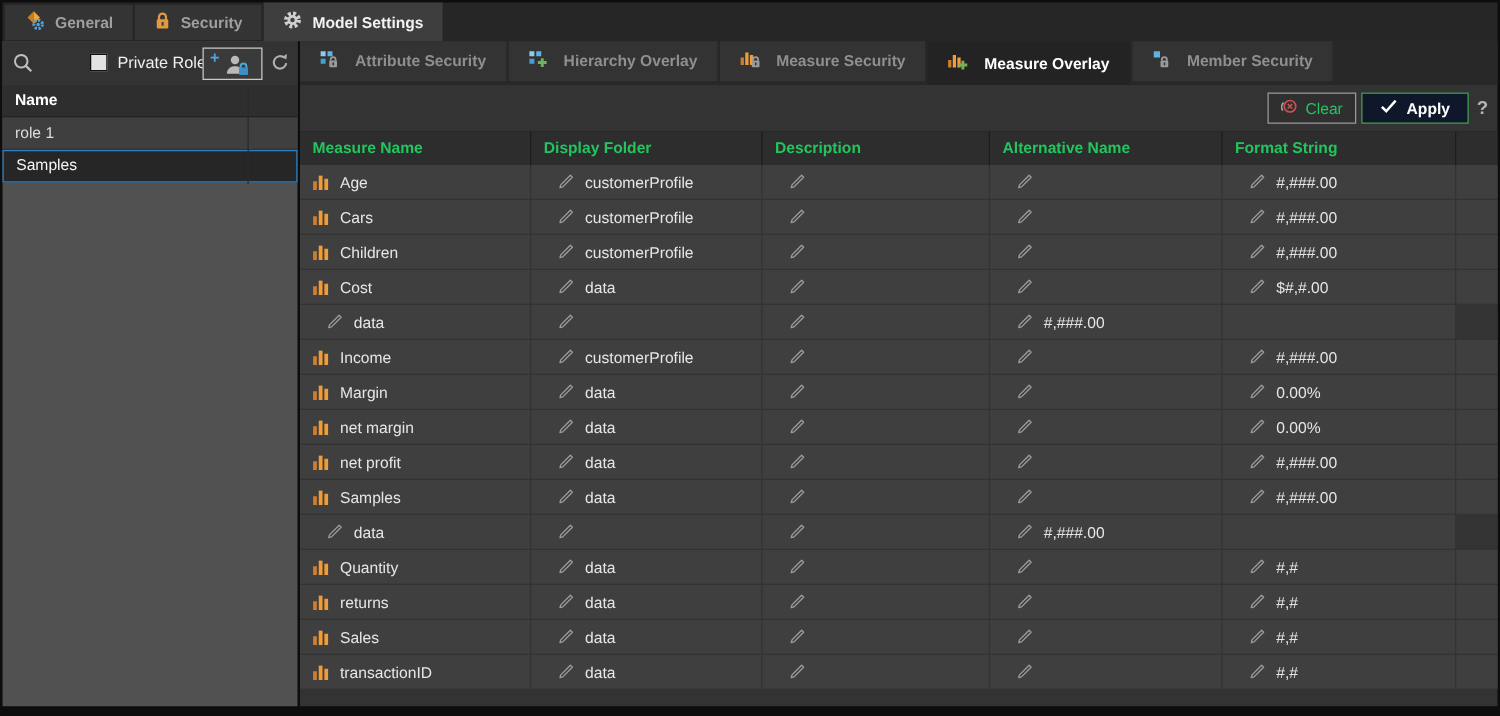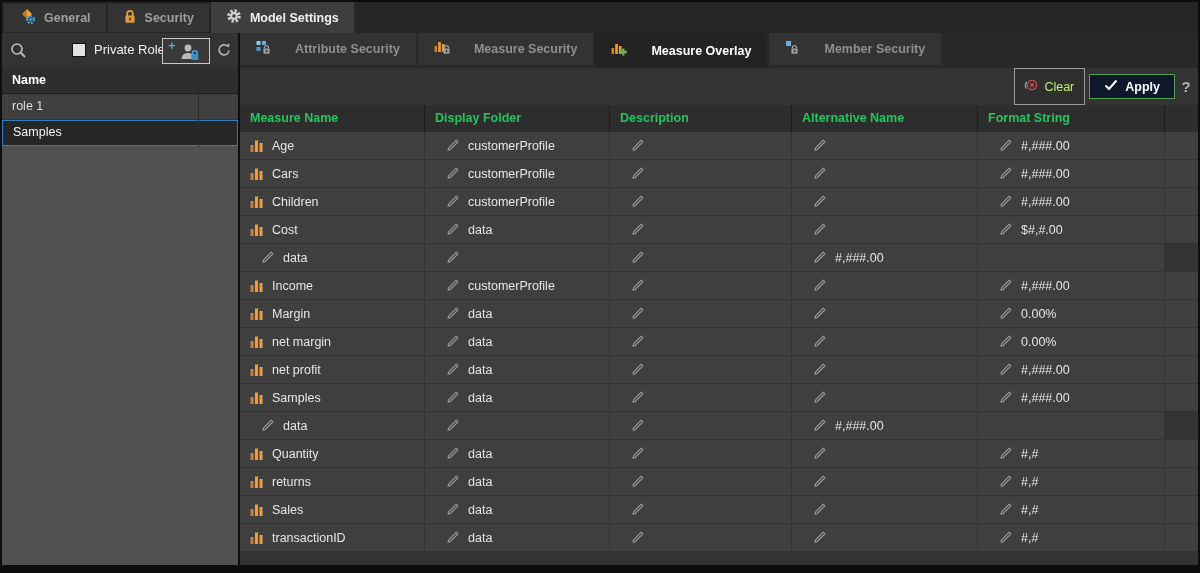--- a/index.html
+++ b/index.html
@@ -27,26 +27,26 @@
   .refresh-btn{position:absolute;left:213px;top:8px;cursor:pointer;}
   .list-header{height:26px;line-height:25px;background:#2e2e2e;border-bottom:1px solid #1f1f1f;color:#ffffff;
                font-size:12.5px;font-weight:700;padding-left:10px;}
   .role-row{height:26px;line-height:25px;background:#3f3f3f;border-bottom:1px solid #333;color:#dcdcdc;
             font-size:12.5px;padding-left:10px;cursor:pointer;position:relative;}
   .role-row.selected{background:#262626;border:1px solid #2d7fc1;color:#f5f5f5;line-height:23px;}
   .list-divider{position:absolute;left:196px;top:35px;width:1px;height:79px;background:#2a2a2a;}
   
   .right-panel{position:absolute;left:240px;top:33px;width:958px;height:532px;background:#333333;}
   .model-strip{height:35px;background:#282828;display:flex;align-items:flex-start;}
-  .model-tab{display:flex;align-items:center;gap:23px;padding:0 16px;height:32px;background:#333333;
+  .model-tab{display:flex;align-items:center;gap:12px;padding:0 16px;height:32px;background:#333333;
              color:#8f8f8f;font-size:12.5px;font-weight:700;margin-right:2px;cursor:default;}
   .model-tab.active{background:#232323;color:#ffffff;height:35px;}
   .actions-row{height:37px;position:relative;display:flex;justify-content:flex-end;align-items:center;gap:4px;padding:0 5px 0 0;}
-  .clear-btn{display:flex;align-items:center;gap:5px;height:37px;padding:0 10px 0 7px;background:#2f2f2f;
-             border:1px solid #9b9b9b;color:#bef264;font-size:12.5px;cursor:pointer;}
+  .clear-btn{display:flex;align-items:center;gap:5px;height:25px;padding:0 10px 0 7px;background:#2f2f2f;
+             border:1px solid #9b9b9b;color:#22c55e;font-size:12.5px;cursor:pointer;}
   .apply-btn{display:flex;align-items:center;gap:7px;height:25px;padding:0 14px;background:#0f172a;
              border:1px solid #4da150;color:#ffffff;font-size:12.5px;font-weight:700;cursor:pointer;}
   .help-btn{width:14px;text-align:center;color:#b5b5b5;font-size:15px;font-weight:700;cursor:pointer;}
   
   .grid-header{display:grid;grid-template-columns:184px 184px 181px 185px 186px auto;gap:1px;background:#1c1c1c;height:27px;}
   .grid-header .hcell{background:#2d2d2d;color:#22c55e;font-size:12.5px;font-weight:700;line-height:27px;padding-left:10px;}
   .grid-body{background:#333333;}
   .trow{display:grid;grid-template-columns:184px 184px 181px 185px 186px auto;gap:1px;background:#333333;height:27px;margin-bottom:1px;cursor:pointer;}
   .cell{background:#3f3f3f;display:flex;align-items:center;color:#e6e6e6;font-size:12.5px;}
   .c-measure{padding-left:10px;gap:9px;}
@@ -135,20 +135,31 @@
           <svg width="16" height="15" viewBox="0 0 16 15">
             <rect x="0.5" y="1" width="4" height="4" fill="#8ecbef"></rect>
             <rect x="0.5" y="7" width="4" height="4" fill="#459fd6"></rect>
             <rect x="6" y="1" width="4" height="4" fill="#5fb2e3"></rect>
             <path d="M8.5 8.6V7.6a2 2 0 0 1 4 0v1" fill="none" stroke="#9a9a9a" stroke-width="1.4"></path>
             <rect x="7.4" y="8.4" width="6.2" height="5.4" rx="0.8" fill="#9a9a9a"></rect>
             <rect x="10" y="10" width="1.2" height="2.2" fill="#2c2c2c"></rect>
           </svg>
         </span>
         <span>Attribute Security</span>
+      </div>
+      <div class="model-tab">
+        <span>
+          <svg width="16" height="15" viewBox="0 0 16 15">
+            <rect x="0.5" y="1" width="4" height="4" fill="#8ecbef"></rect>
+            <rect x="0.5" y="7" width="4" height="4" fill="#459fd6"></rect>
+            <rect x="6" y="1" width="4" height="4" fill="#5fb2e3"></rect>
+            <path d="M10.8 6.5v7M7.3 10h7" stroke="#74b357" stroke-width="2.3"></path>
+          </svg>
+        </span>
+        <span>Hierarchy Overlay</span>
       </div>
       <div class="model-tab">
         <span>
           <svg width="17" height="15" viewBox="0 0 17 15">
             <rect x="0.5" y="6" width="2.6" height="6" fill="#cd7f2f"></rect>
             <rect x="4.2" y="2" width="2.6" height="10" fill="#ef9d3a"></rect>
             <rect x="7.9" y="4" width="2.6" height="8" fill="#ef9d3a"></rect>
             <path d="M10.5 8.6V7.6a2 2 0 0 1 4 0v1" fill="none" stroke="#9a9a9a" stroke-width="1.4"></path>
             <rect x="9.4" y="8.4" width="6.2" height="5.4" rx="0.8" fill="#9a9a9a"></rect>
             <rect x="12" y="10" width="1.2" height="2.2" fill="#2c2c2c"></rect>

